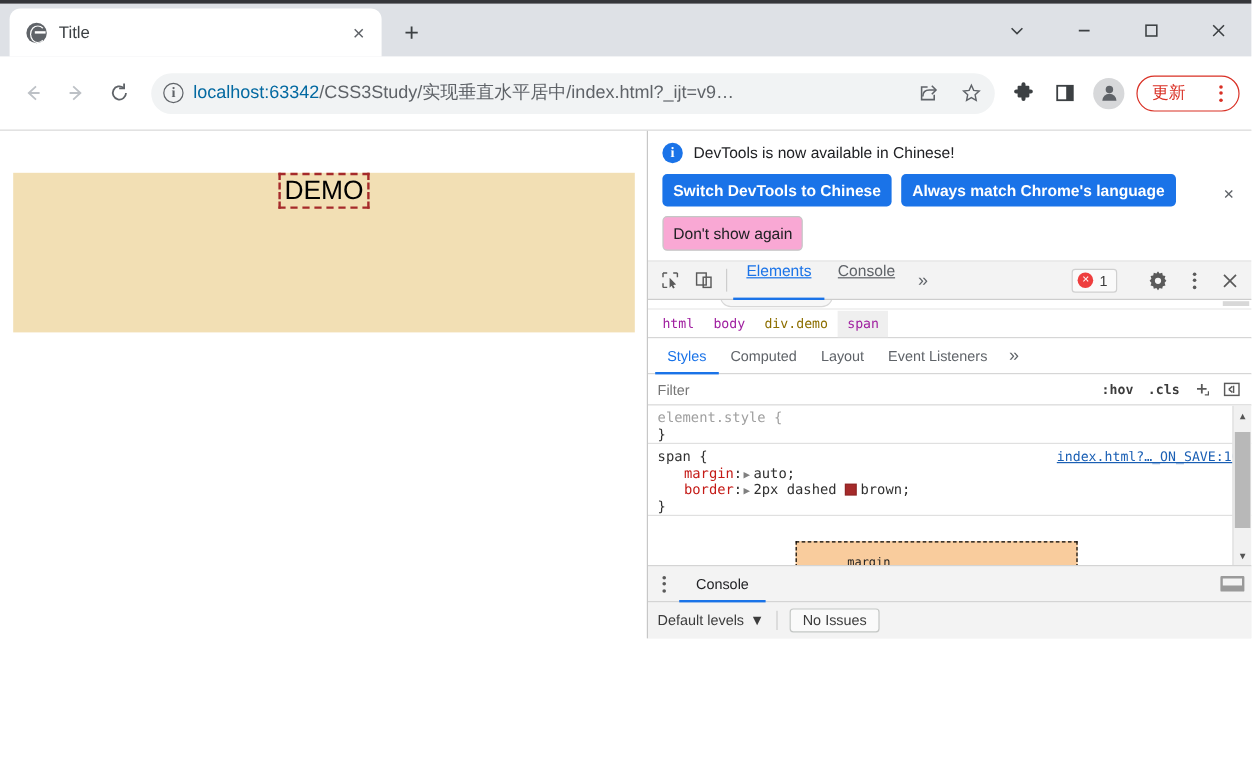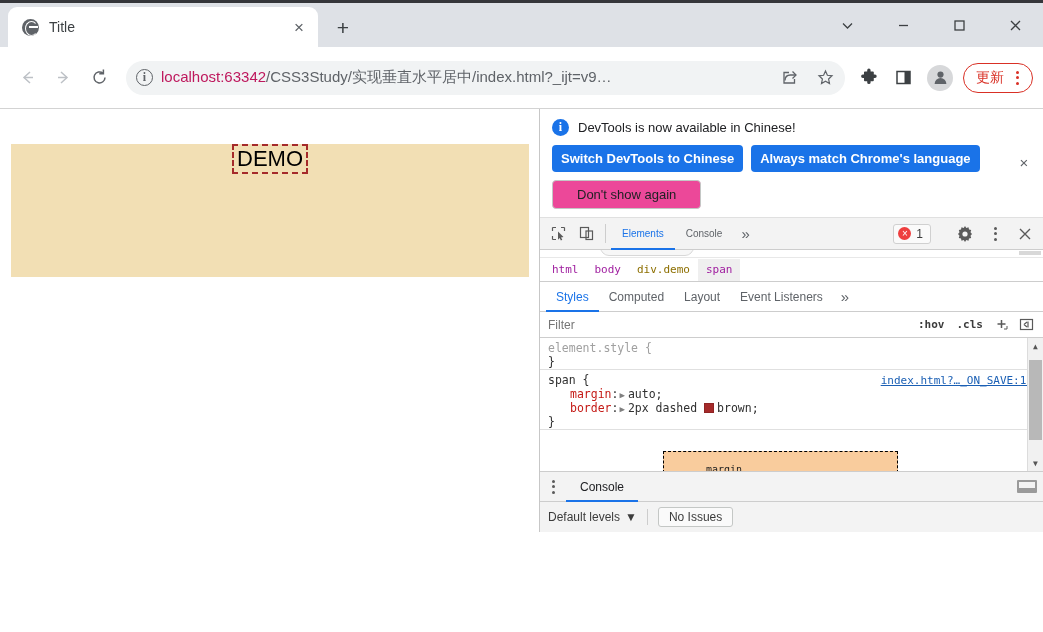--- a/index.html
+++ b/index.html
@@ -119,21 +119,21 @@
     color: #5f6368; font-size: 12px; font-weight: bold;
     display: flex; align-items: center; justify-content: center;
     font-family: "Liberation Serif", serif;
   }
   .url {
     flex: 1 1 auto;
     font-size: 15px; color: #5f6368;
     white-space: nowrap; overflow: hidden;
     min-width: 0;
   }
-  .url .host { color: #be185d; }
+  .url .host { color: #0369a1; }
   .omni-act {
     width: 28px; height: 28px; flex: 0 0 auto;
     display: flex; align-items: center; justify-content: center;
     color: #5f6368;
   }
   .ext-icon {
     width: 32px; height: 34px; flex: 0 0 auto;
     display: flex; align-items: center; justify-content: center;
     color: #3c4043;
   }
@@ -141,21 +141,21 @@
     width: 26px; height: 26px; border-radius: 50%;
     background: #d7d8da;
     display: flex; align-items: center; justify-content: center;
     margin: 0 6px; flex: 0 0 auto;
   }
   .update-pill {
     height: 30px;
     border: 1.4px solid #d93025;
     border-radius: 16px;
     display: flex; align-items: center;
-    padding: 0 4px 0 12px; gap: 2px;
+    padding: 0 4px 0 12px; gap: 18px;
     color: #d93025;
     font-size: 14px;
     flex: 0 0 auto;
     margin-left: 2px;
   }
   .kebab { width: 22px; display: flex; flex-direction: column; align-items: center; gap: 2.5px; }
   .kebab i { width: 3px; height: 3px; border-radius: 50%; background: currentColor; display: block; }
 
   
   .content { flex: 1 1 auto; display: flex; min-height: 0; }
@@ -209,25 +209,25 @@
   .notice-text { font-size: 13px; color: #202124; }
   .notice-btns { display: flex; align-items: center; gap: 8px; flex-wrap: wrap; }
   .btn-primary {
     background: #1a73e8; color: #ffffff;
     font-size: 13px; font-weight: bold;
     border-radius: 4px;
     padding: 6px 9px;
     white-space: nowrap;
   }
   .btn-secondary {
-    background: #ec4899; color: #202124;
+    background: #f9a8d4; color: #202124;
     font-size: 13px;
     border: 1px solid #c4c7c5;
     border-radius: 4px;
-    padding: 6px 24px;
+    padding: 6px 8px;
     white-space: nowrap;
     display: inline-block;
     margin-top: 8px;
   }
   .notice-close {
     position: absolute; right: 10px; top: 44px;
     width: 18px; height: 18px;
     display: flex; align-items: center; justify-content: center;
     color: #5f6368; font-size: 15px; line-height: 1;
   }
@@ -239,24 +239,25 @@
     display: flex; align-items: stretch;
     padding-left: 4px;
   }
   .dt-icon-btn {
     width: 28px;
     display: flex; align-items: center; justify-content: center;
     color: #5a5a5a;
   }
   .dt-sep { width: 1px; background: #cdcdcd; margin: 6px 5px; }
   .dt-tab {
-    display: flex; align-items: center;
+    display: flex; align-items: flex-start;
     padding: 0 11px;
-    font-size: 10px; color: #5f6368;
-    position: relative;
+    font-size: 13px; color: #5f6368;
+    position: relative;
+    text-decoration: underline;
   }
   .dt-tab.active { color: #1a73e8; }
   .dt-tab.active::after {
     content: ""; position: absolute; left: 0; right: 0; bottom: -1px;
     height: 2px; background: #1a73e8;
   }
   .dt-more { display: flex; align-items: center; padding: 0 8px; color: #5f6368; font-size: 15px; }
   .dt-right { margin-left: auto; display: flex; align-items: center; padding-right: 4px; gap: 2px; }
   .err-badge {
     display: flex; align-items: center; gap: 5px;

